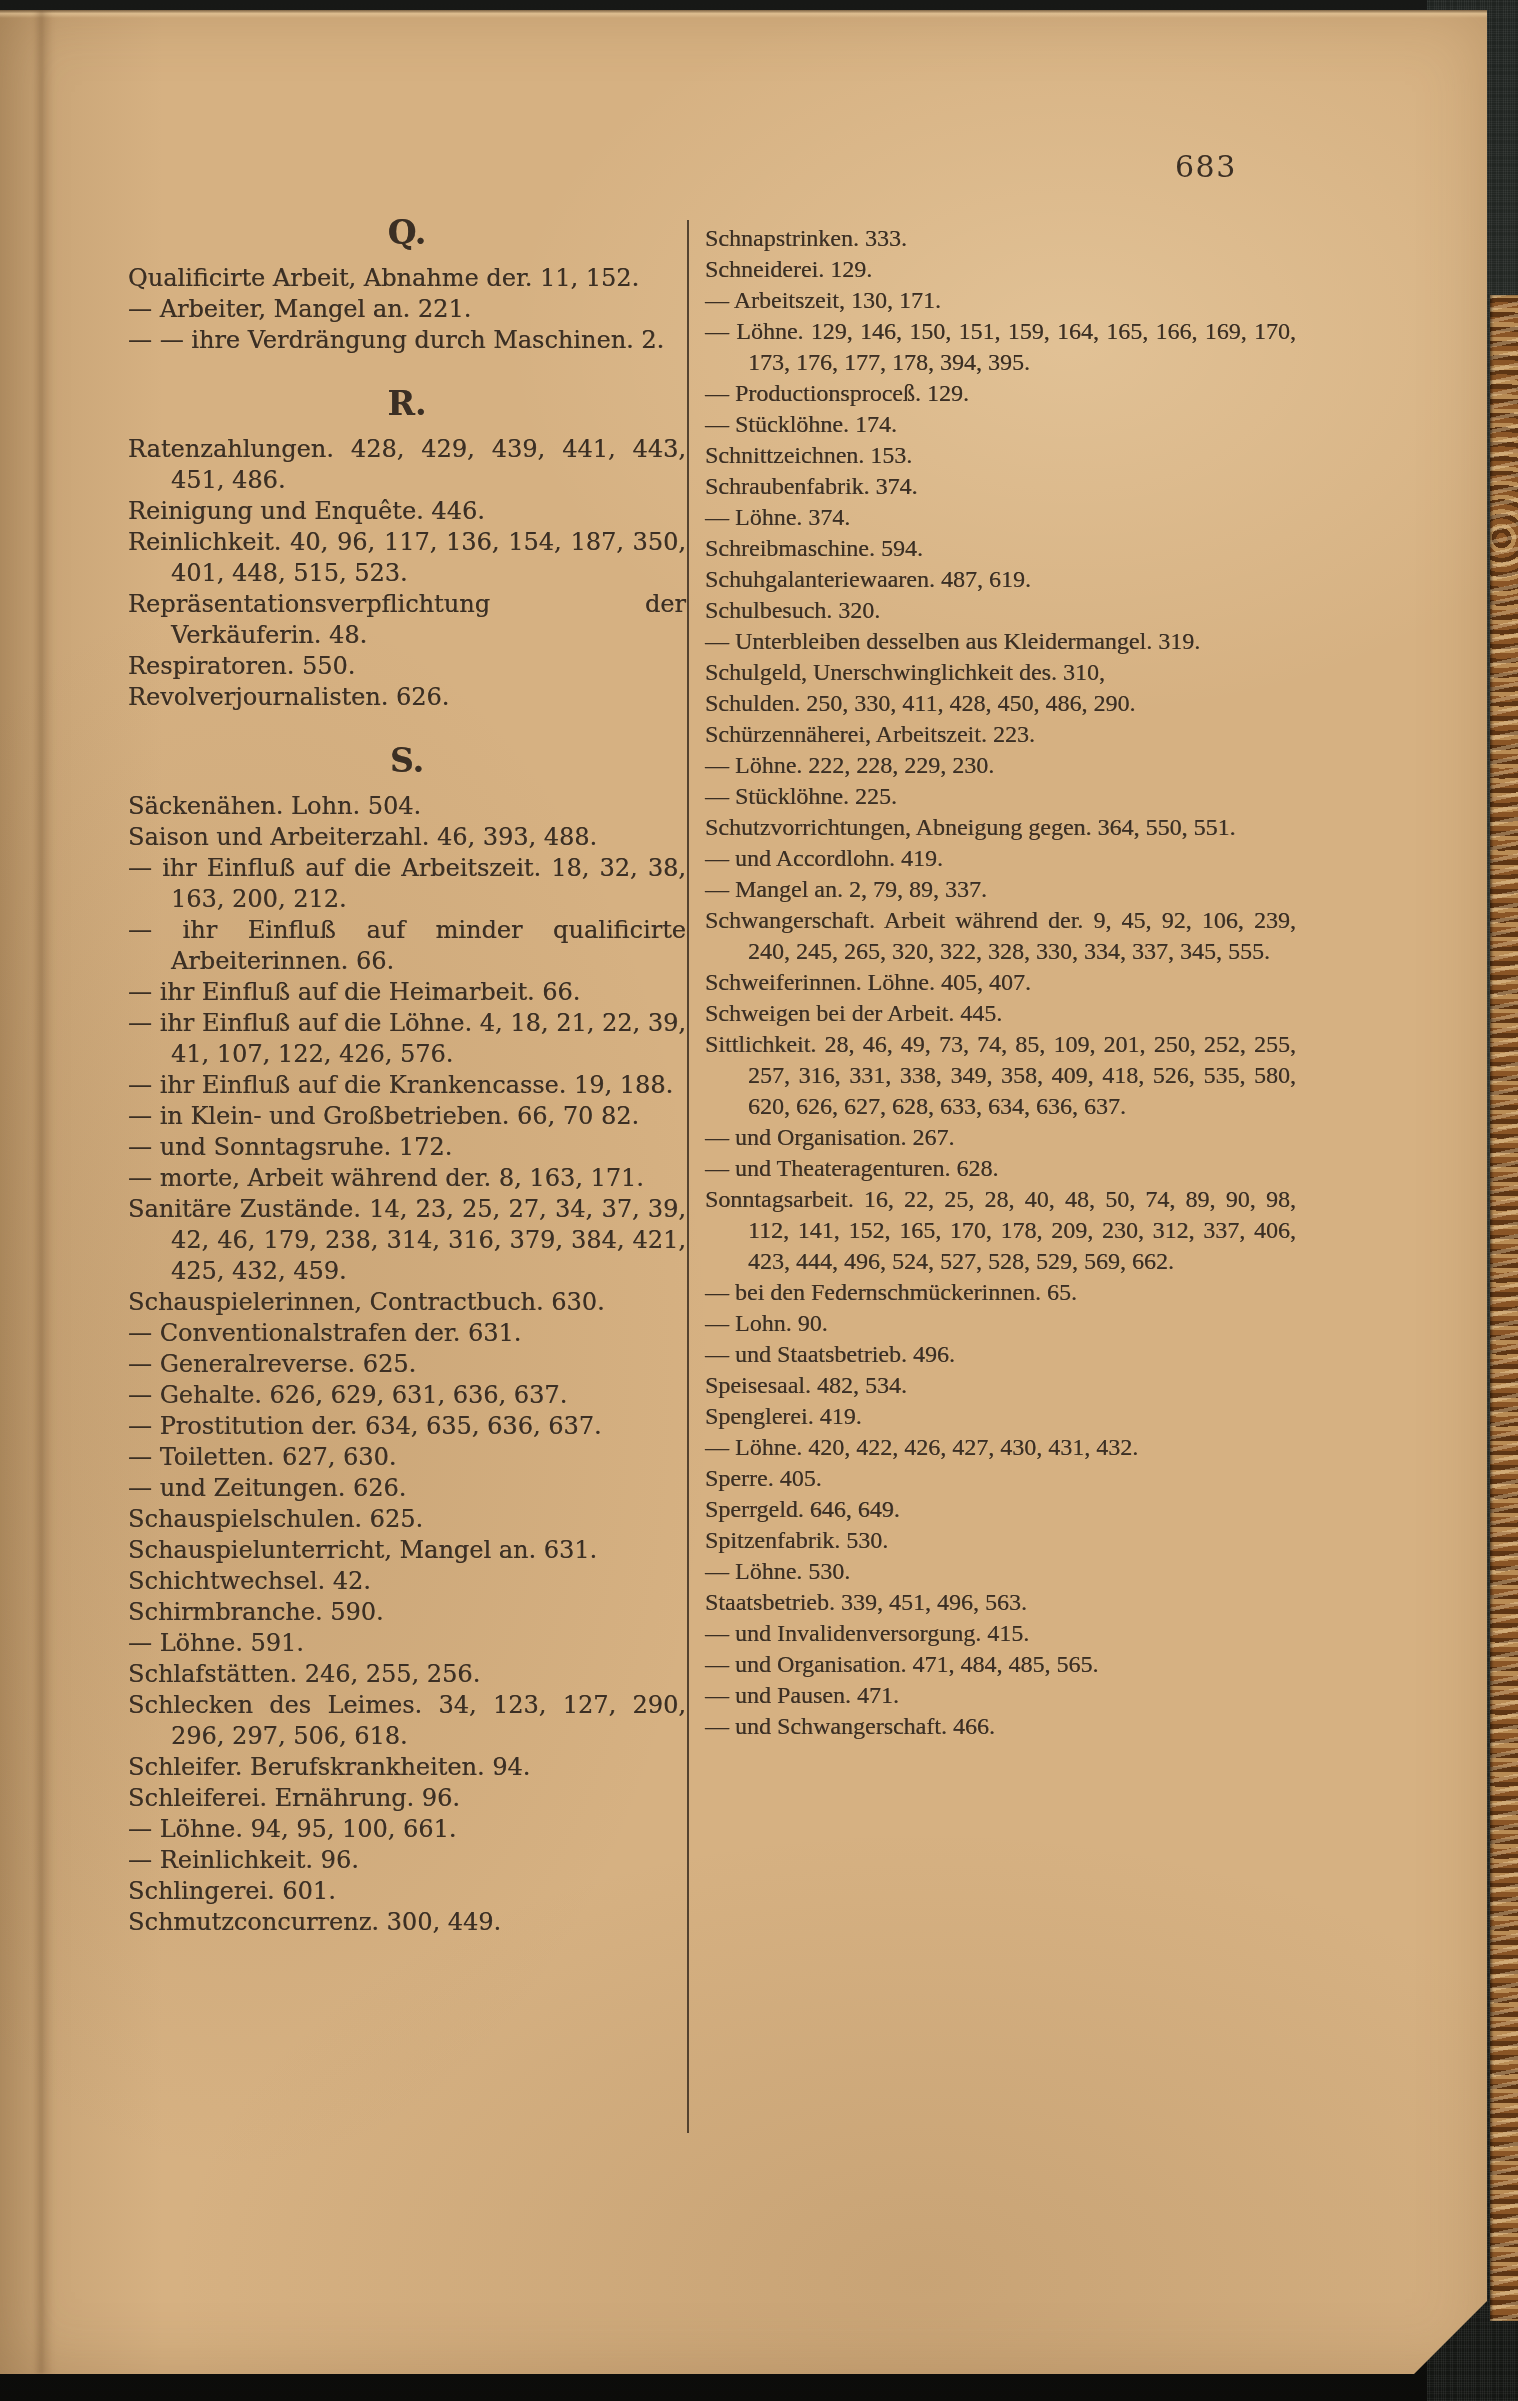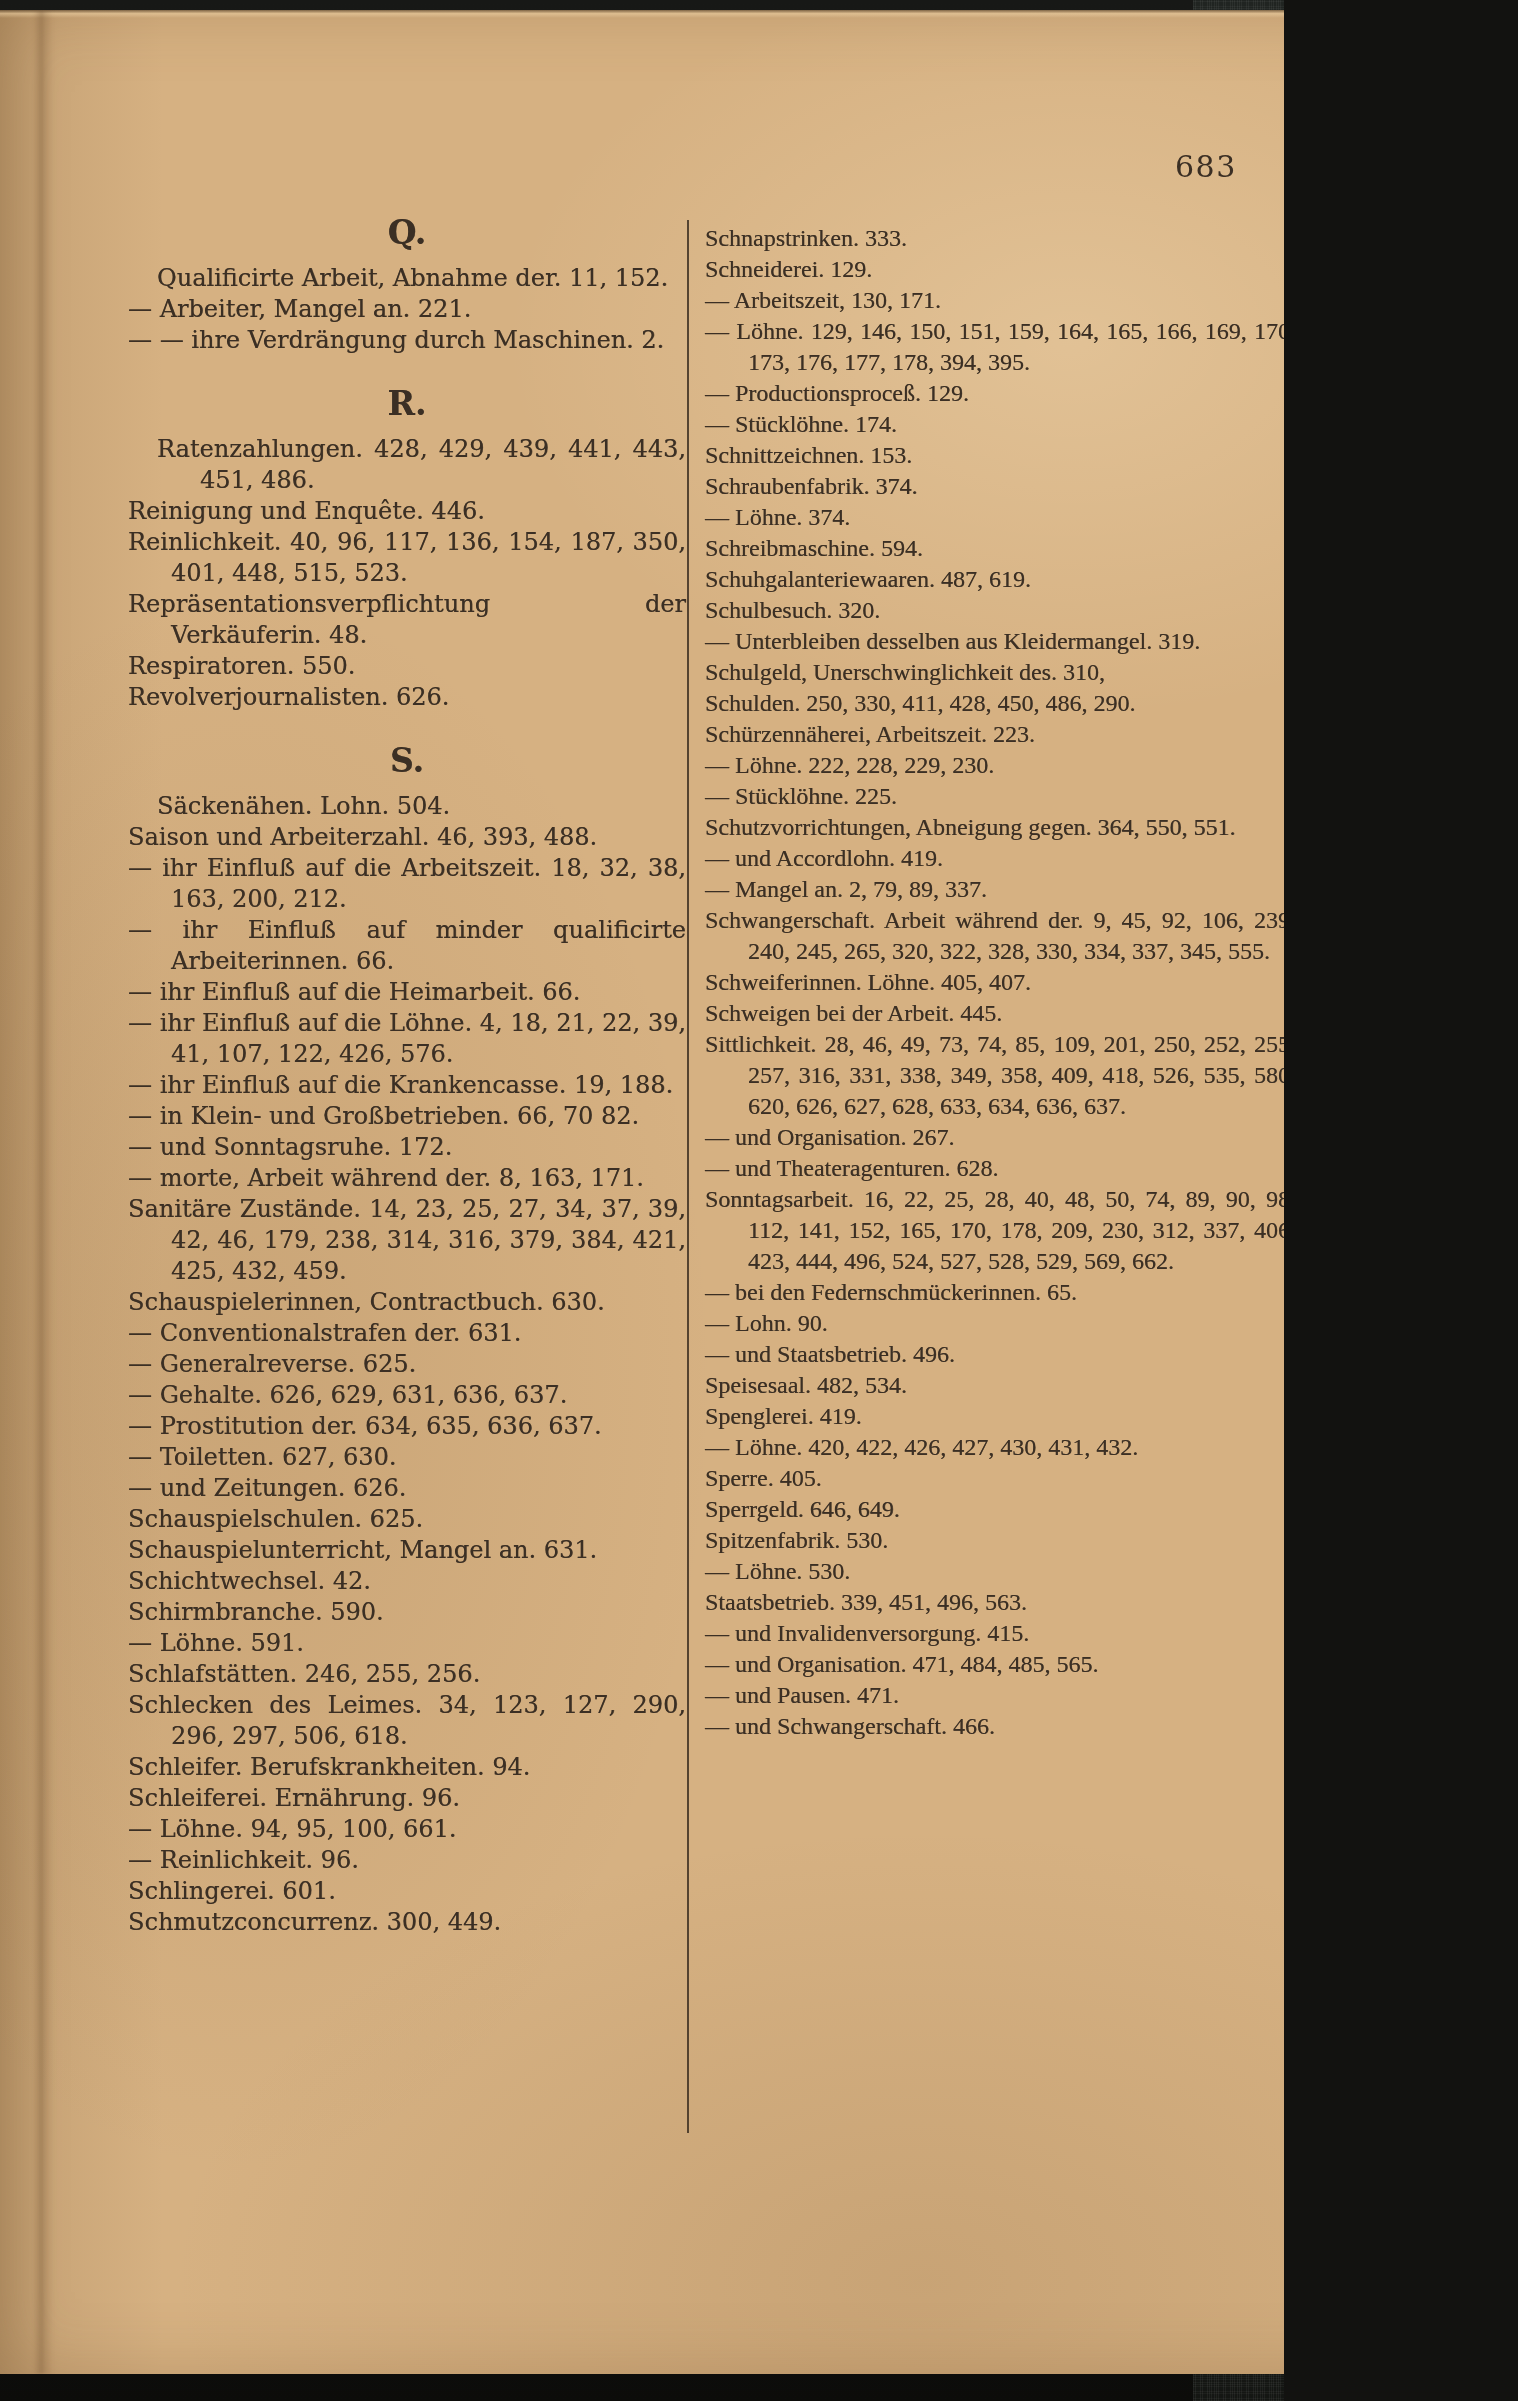--- a/index.html
+++ b/index.html
@@ -1,18 +1,18 @@
 <!DOCTYPE html>
 <html style="font-size:12px"><head>
 <meta charset="utf-8">
 <style>
   html, body { margin: 0; padding: 0; background: #121210; }
   #scan {
     position: relative;
-    width: 1284px;
+    width: 1518px;
     height: 2401px;
     overflow: hidden;
     background: linear-gradient(180deg, #171816 0%, #23261f 55%, #0c0c0a 100%);
     font-family: "DejaVu Serif", serif;
   }
   
   .cloth {
     position: absolute;
     right: 0; top: 0;
     width: 91px; height: 2401px;
@@ -85,21 +85,21 @@
     text-indent: -43px;
   }
   .heading {
     font-size: 33px;
     line-height: 43px;
     font-weight: bold;
     text-align: center;
     margin-bottom: 9px;
     text-indent: 0;
   }
-  .heading + .entry { margin-top: 0; margin-left: 29px; }
+  .heading + .entry { margin-top: 0; }
   .heading.later { margin-top: 26px; }
 </style>
 </head>
 <body>
 
 <div id="scan">
   <div class="cloth"></div>
   <div class="marble"></div>
   <div class="page">
     <div class="crease"></div>

